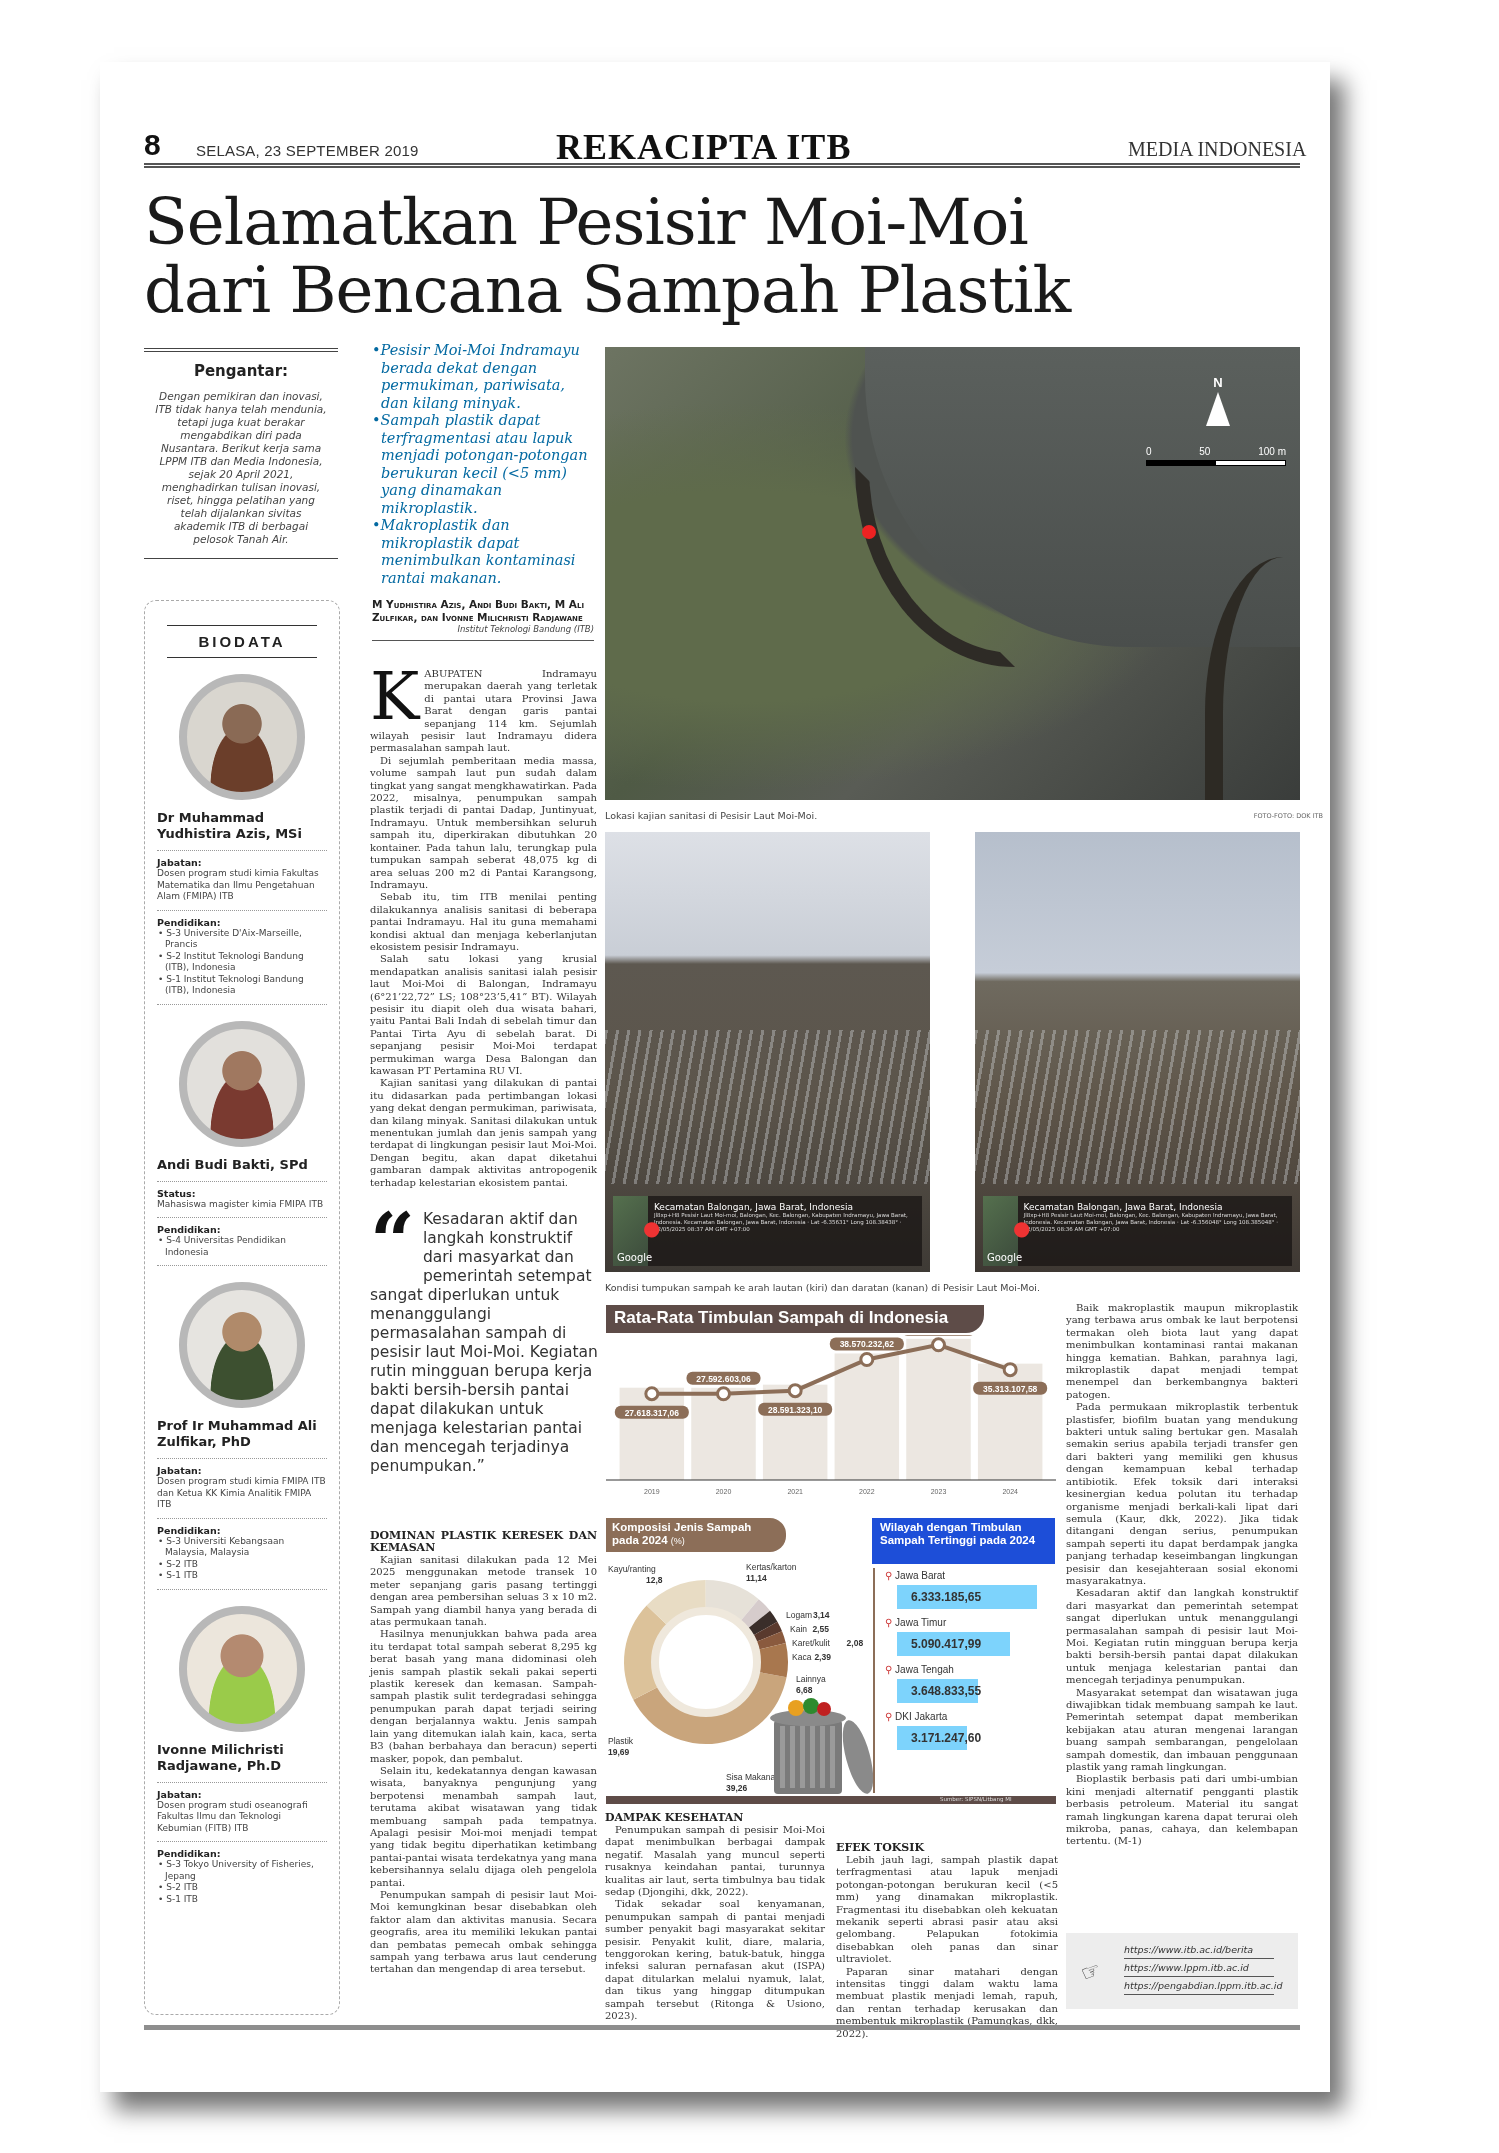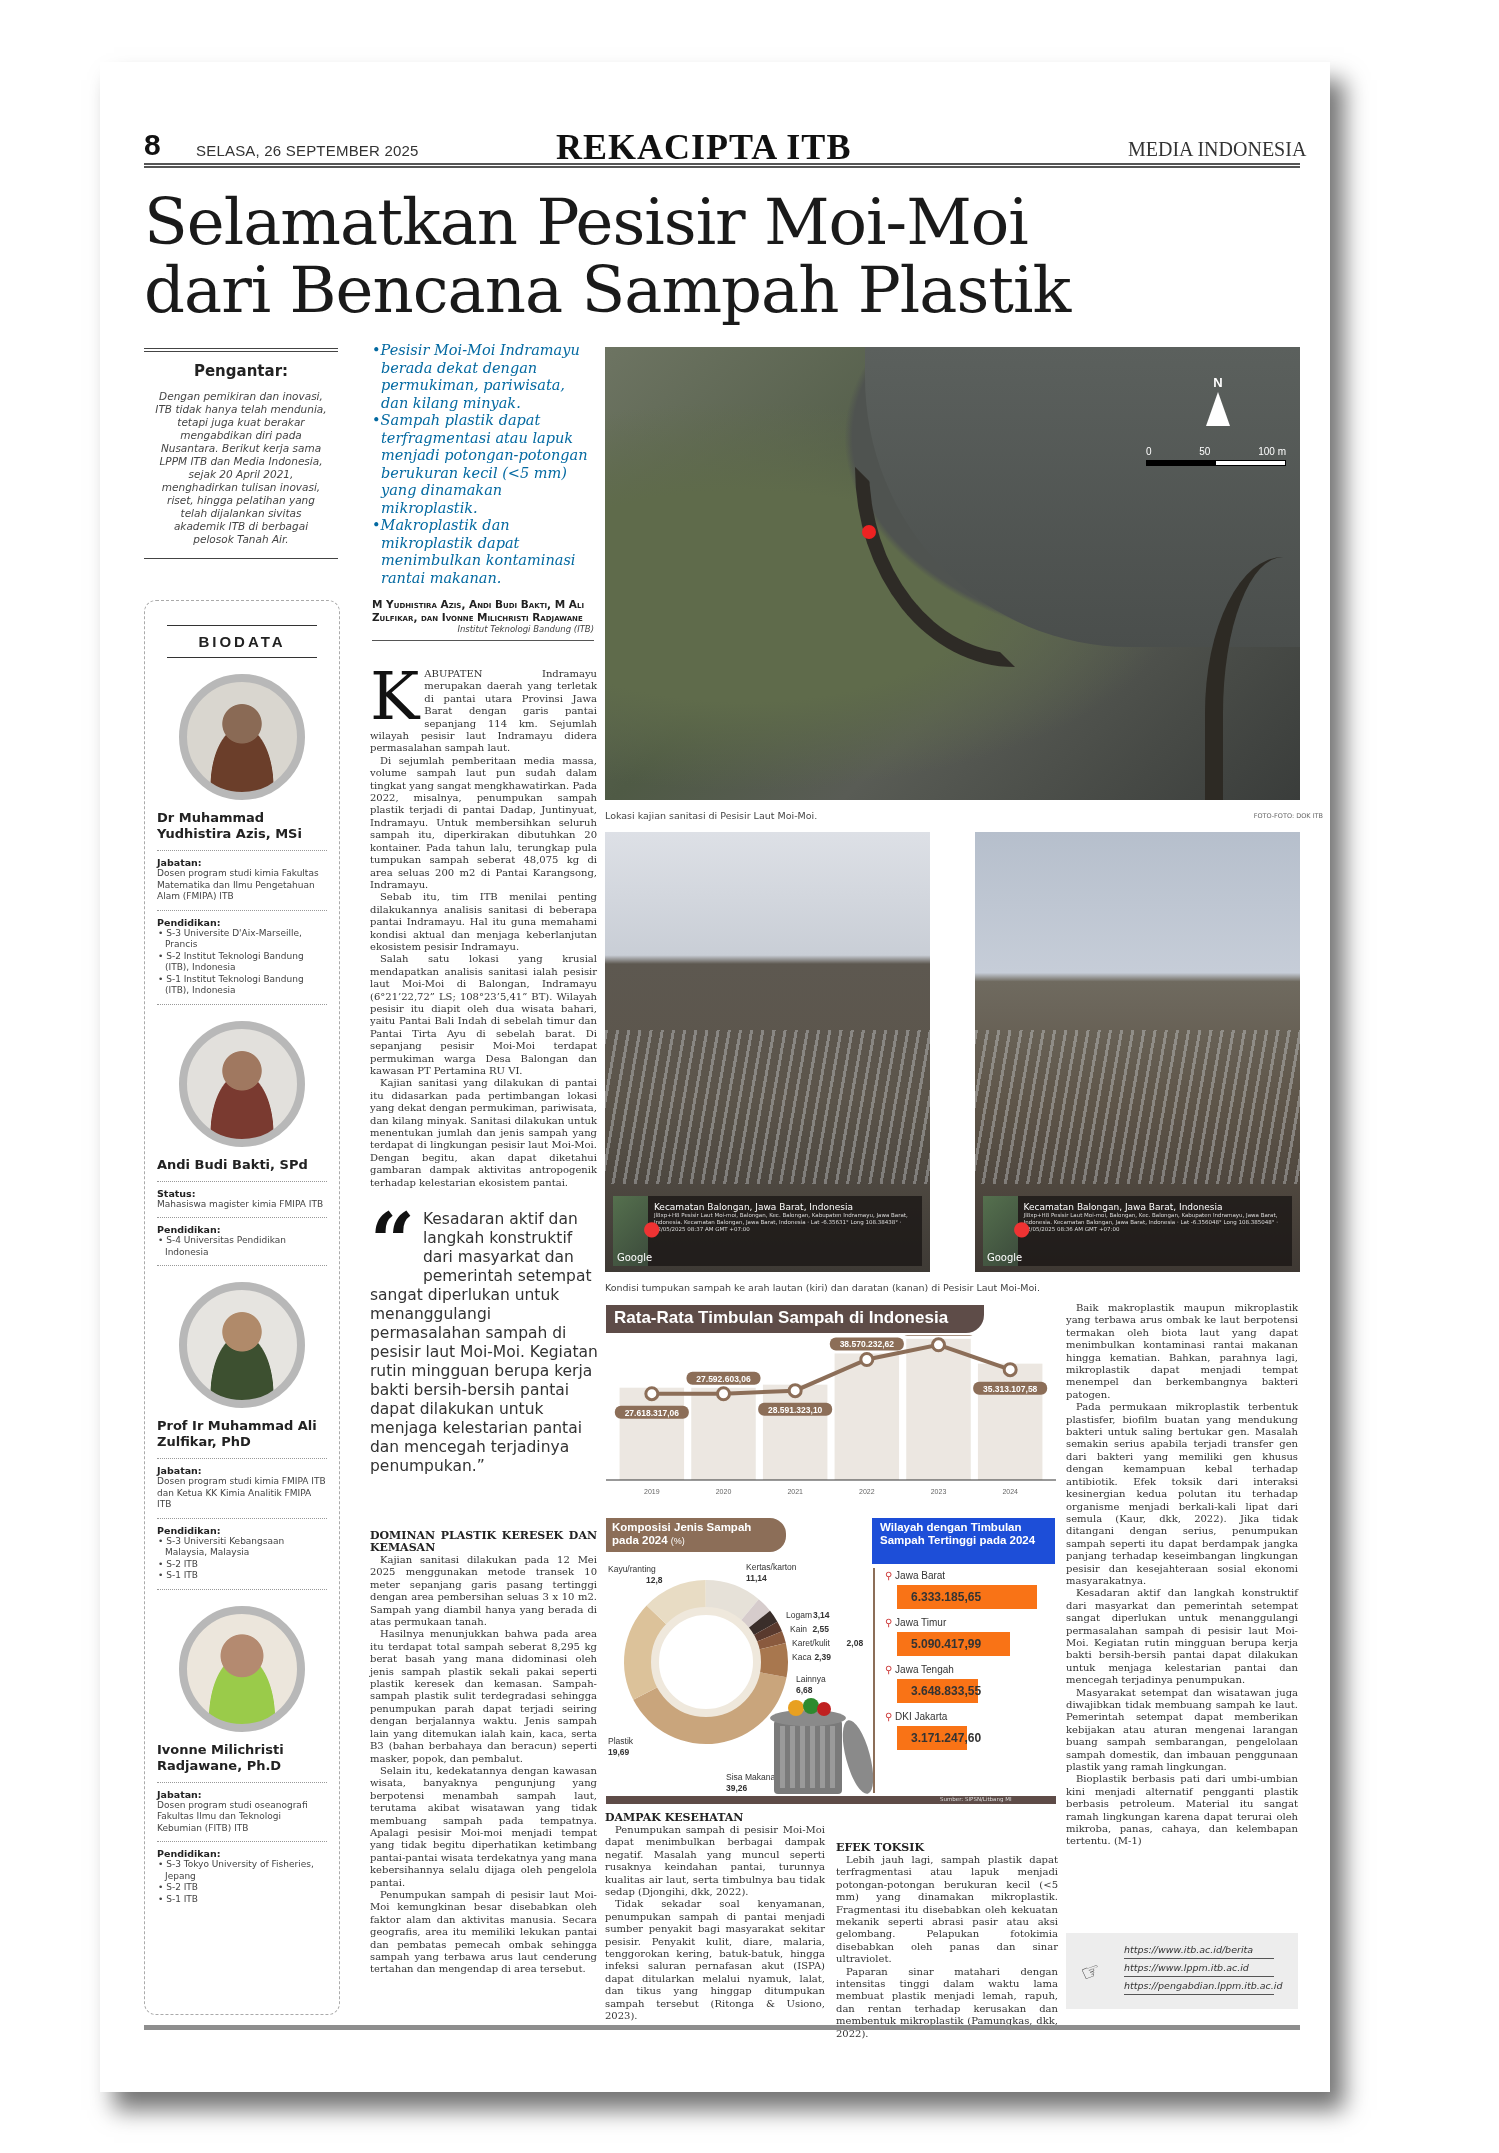--- a/index.html
+++ b/index.html
@@ -99,42 +99,42 @@
   .info-title { left: 606px; top: 1305px; width: 378px; height: 28px; background: #5e4c48; color:#fff; border-bottom-right-radius: 18px; font: bold 17px "Liberation Sans", sans-serif; padding: 3px 8px; }
   .line-chart { left: 606px; top: 1335px; width: 450px; height: 170px; }
   .comp-title { left: 606px; top: 1518px; width: 180px; height: 34px; background: #8c6e58; color:#fff; border-radius: 0 16px 16px 0; font: bold 11.5px/13px "Liberation Sans", sans-serif; padding: 3px 6px; }
   .comp-title small { font-weight: normal; font-size: 9px; }
   .donut { left: 606px; top: 1552px; width: 270px; height: 245px; }
   .reg-title { left: 872px; top: 1518px; width: 183px; height: 46px; background:#1d4ed8; color:#fff; font: bold 11.5px/13px "Liberation Sans", sans-serif; padding: 3px 8px; }
   .regions { left: 873px; top: 1568px; width: 180px; height: 225px; border-left: 2px solid #8c6e58; }
   .reg { margin: 2px 0 8px 10px; }
   .reg .nm { font: 10px "Liberation Sans", sans-serif; color:#333; }
   .reg .nm .pin { color:#c33; font-size: 10px; }
-  .reg .val { height: 24px; margin-top: 4px; margin-left: 12px; background: #f97316; font: bold 12px/24px "Liberation Sans", sans-serif; color:#333; padding-left: 14px; }
+  .reg .val { height: 24px; margin-top: 4px; margin-left: 12px; background: #7dd3fc; font: bold 12px/24px "Liberation Sans", sans-serif; color:#333; padding-left: 14px; }
   .info-foot { left: 606px; top: 1796px; width: 450px; height: 8px; background: #5e4c48; }
   .source { left: 940px; top: 1796px; font: 5.5px "DejaVu Sans", sans-serif; color:#ddd; }
 
   .col3 { left: 605px; top: 1812px; width: 220px; }
   .col4 { left: 836px; top: 1812px; width: 222px; }
   .col5 { left: 1066px; top: 1302px; width: 232px; }
 
   .links { left: 1066px; top: 1933px; width: 232px; height: 76px; background:#ededed; }
   .links .cursor { position:absolute; left: 15px; top: 26px; font: 22px "DejaVu Sans", sans-serif; color:#444; transform: rotate(-20deg); }
   .links ul { position:absolute; left: 58px; top: 8px; list-style:none; }
   .links li { font: italic 9.5px/17px "DejaVu Sans", sans-serif; color:#333; border-bottom: 1px solid #555; width: 150px; }
 
   .foot-rule { left: 144px; top: 2025px; width: 1156px; height: 5px; background:#8e8e8e; }
 </style>
 </head>
 <body>
 
 <div class="page"></div>
 
 <div class="abs hdr-num">8</div>
-<div class="abs hdr-date">SELASA, 26 SEPTEMBER 2025</div>
+<div class="abs hdr-date">SELASA, 23 SEPTEMBER 2019</div>
 <div class="abs hdr-title">REKACIPTA ITB</div>
 <div class="abs hdr-brand">MEDIA INDONESIA</div>
 <div class="abs hdr-rule"></div>
 
 <h1 class="abs headline">
   <span>Selamatkan Pesisir Moi-Moi</span><br>
   <span>dari Bencana Sampah Plastik</span>
 </h1>
 
 <div class="abs pengantar">

